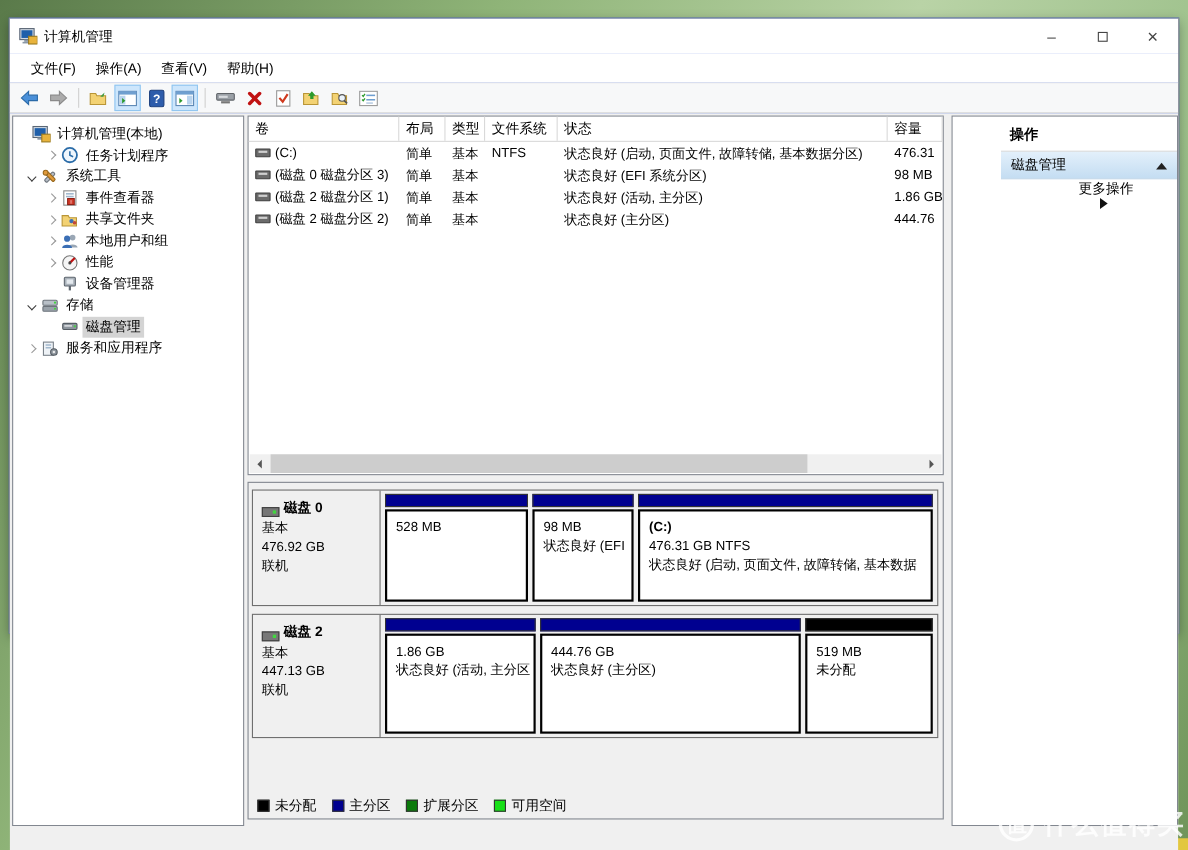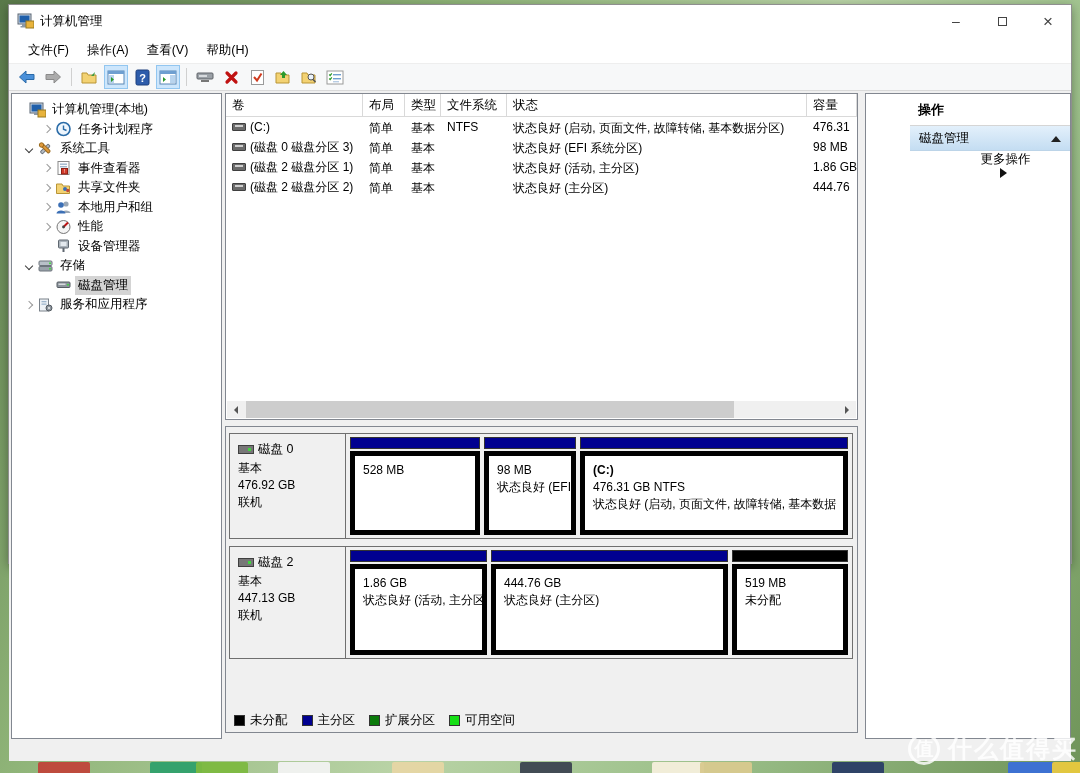--- a/index.html
+++ b/index.html
@@ -6,21 +6,21 @@
   html,body { width:1080px; height:773px; overflow:hidden;
     font-family:"Liberation Sans","DejaVu Sans",sans-serif; font-size:12px; color:#000; }
   body { position:relative;
     background:linear-gradient(120deg,#5a7a4a 0%,#8fb478 30%,#b9d3a6 55%,#9cc08a 75%,#6f9459 100%); }
 
   
   .desk-strip { position:absolute; left:0; bottom:0; width:1080px; height:13px; }
   .desk-strip i { position:absolute; bottom:0; width:52px; height:11px; display:block; border-radius:2px 2px 0 0; opacity:.95; }
 
   
-  .window { position:absolute; left:8px; top:4px; width:1064px; height:560px;
+  .window { position:absolute; left:8px; top:16px; width:1064px; height:560px;
     background:#1d4ed8; border:1px solid #8f8f8f; box-shadow:0 3px 10px rgba(0,0,0,.35); }
 
   .titlebar { height:32px; background:#fff; display:flex; align-items:center; }
   .titlebar .app-icon { margin:0 6px 0 8px; }
   .titlebar .title { font-size:12.5px; }
   .titlebar .spacer { flex:1; }
   .cap-btn { width:46px; height:31px; display:flex; align-items:center; justify-content:center;
     color:#444; font-size:14px; cursor:default; }
   .max-glyph { width:9px; height:9px; border:1px solid #444; display:block; }
   .close-glyph { font-size:17px; line-height:1; }
@@ -68,27 +68,27 @@
   .hs-track { flex:1; position:relative; }
   .hs-thumb { position:absolute; left:2px; top:0; height:17px; width:488px; background:#cdcdcd; }
 
   
   .disk-area { position:absolute; left:0; top:333px; width:633px; height:307px;
     background:#f0f0f0; border:1px solid #828790; }
   .disk-row { position:absolute; left:3px; width:624px; border:1px solid #6f6f6f; background:#f0f0f0; display:flex; }
   .disk-row.r0 { top:6px; height:106px; }
   .disk-row.r1 { top:119px; height:113px; }
   .disk-head { width:116px; flex:0 0 116px; border-right:1px solid #6f6f6f; padding:7px 8px 0 8px; line-height:17px; font-size:12px; }
-  .dh-title { display:flex; align-items:center; gap:4px; font-weight:normal; font-size:12.5px; margin-bottom:2px; }
+  .dh-title { display:flex; align-items:flex-end; gap:4px; font-weight:bold; font-size:12.5px; margin-bottom:2px; }
   .dh-ico { width:16px; height:9px; background:#777; border:1px solid #3f3f3f; position:relative; }
   .dh-ico:after { content:""; position:absolute; right:2px; top:2px; width:3px; height:3px; background:#41d63f; }
   .parts { flex:1; display:flex; gap:4px; padding:3px 4px; }
   .part { display:flex; flex-direction:column; min-width:0; }
   .pbar { height:12px; border:1px solid #333; }
-  .pbody { flex:1; background:#fff; border:5px solid #000000; margin-top:2px;
+  .pbody { flex:1; background:#fff; border:2px solid #000000; margin-top:2px;
     padding:6px 0 0 8px; font-size:12px; line-height:17px; overflow:hidden; white-space:nowrap; }
   .pbody .ptitle { font-weight:bold; }
 
   .legend { position:absolute; left:1px; bottom:1px; width:629px; height:21px; background:#f0f0f0;
     display:flex; align-items:center; gap:14px; padding-left:7px; }
   .leg-item { display:flex; align-items:center; gap:5px; font-size:12.5px; }
   .leg-sw { width:11px; height:11px; border:1px solid #333; display:block; }
 
   
   .actions { position:absolute; left:856px; top:2px; width:206px; height:646px;

